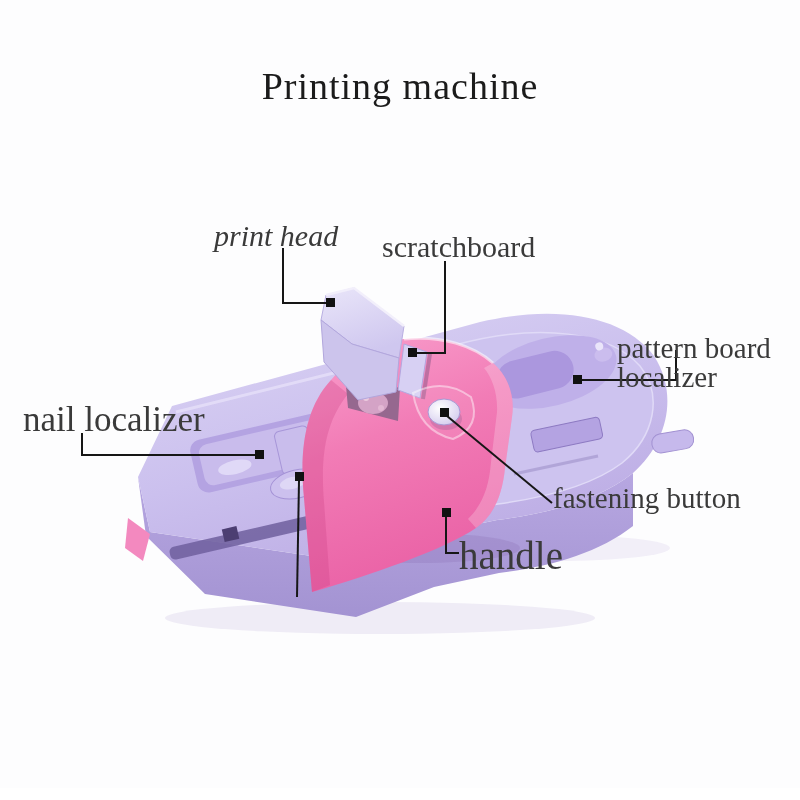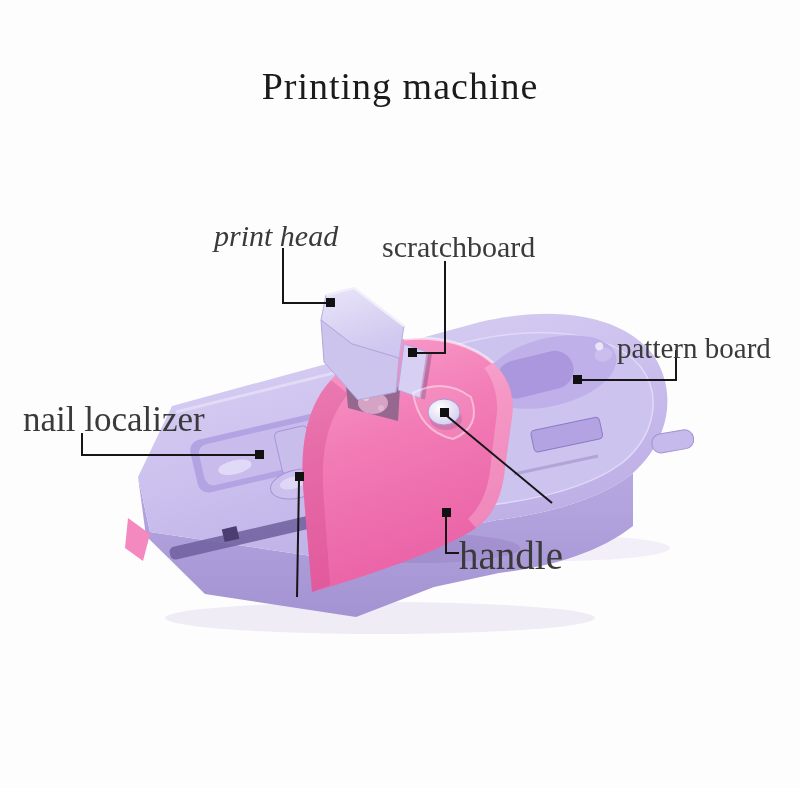--- a/index.html
+++ b/index.html
@@ -191,22 +191,24 @@
   </svg>
 
   <div id="title">Printing machine</div>
 
   <div class="lbl" id="lbl-print-head">print head</div>
 
   <div class="lbl" id="lbl-scratchboard">scratchboard</div>
 
   <div class="lbl" id="lbl-pattern">
     <div>pattern board</div>
+    <div>localizer</div>
   </div>
 
   <div class="lbl" id="lbl-nail">nail localizer</div>
 
   <div class="lbl" id="lbl-fastening">
+    <div>fastening button</div>
   </div>
 
   <div class="lbl" id="lbl-handle">handle</div>
 
 </div>
 
 </body></html>

